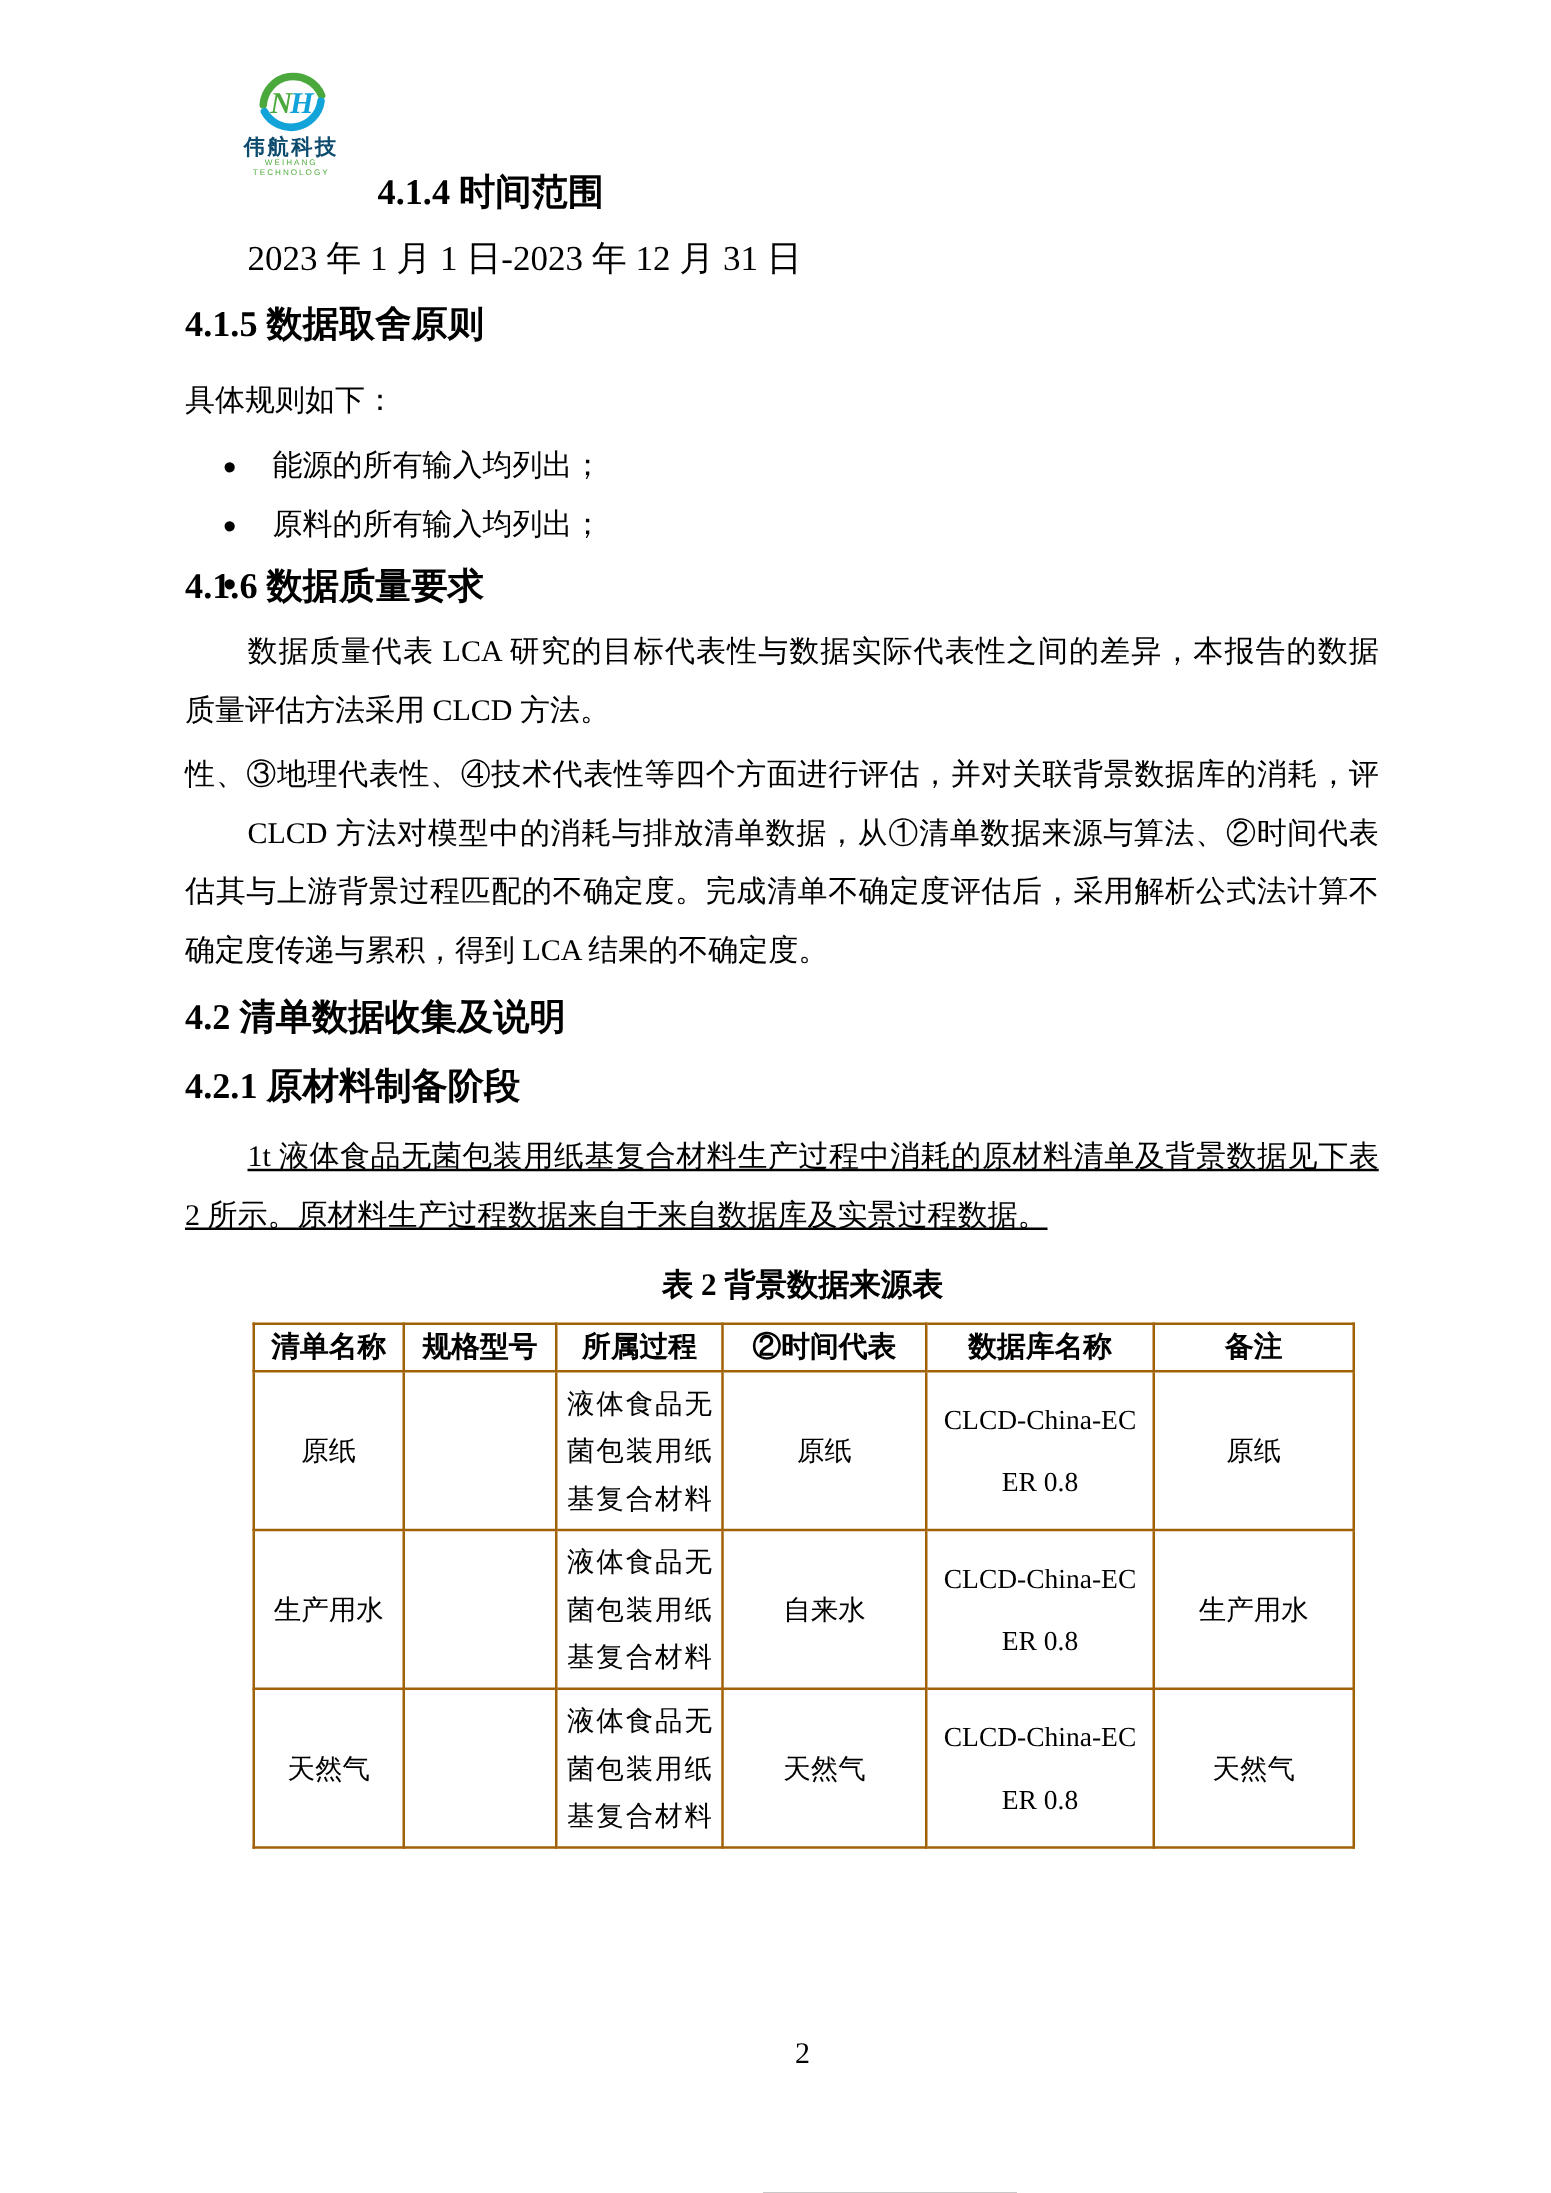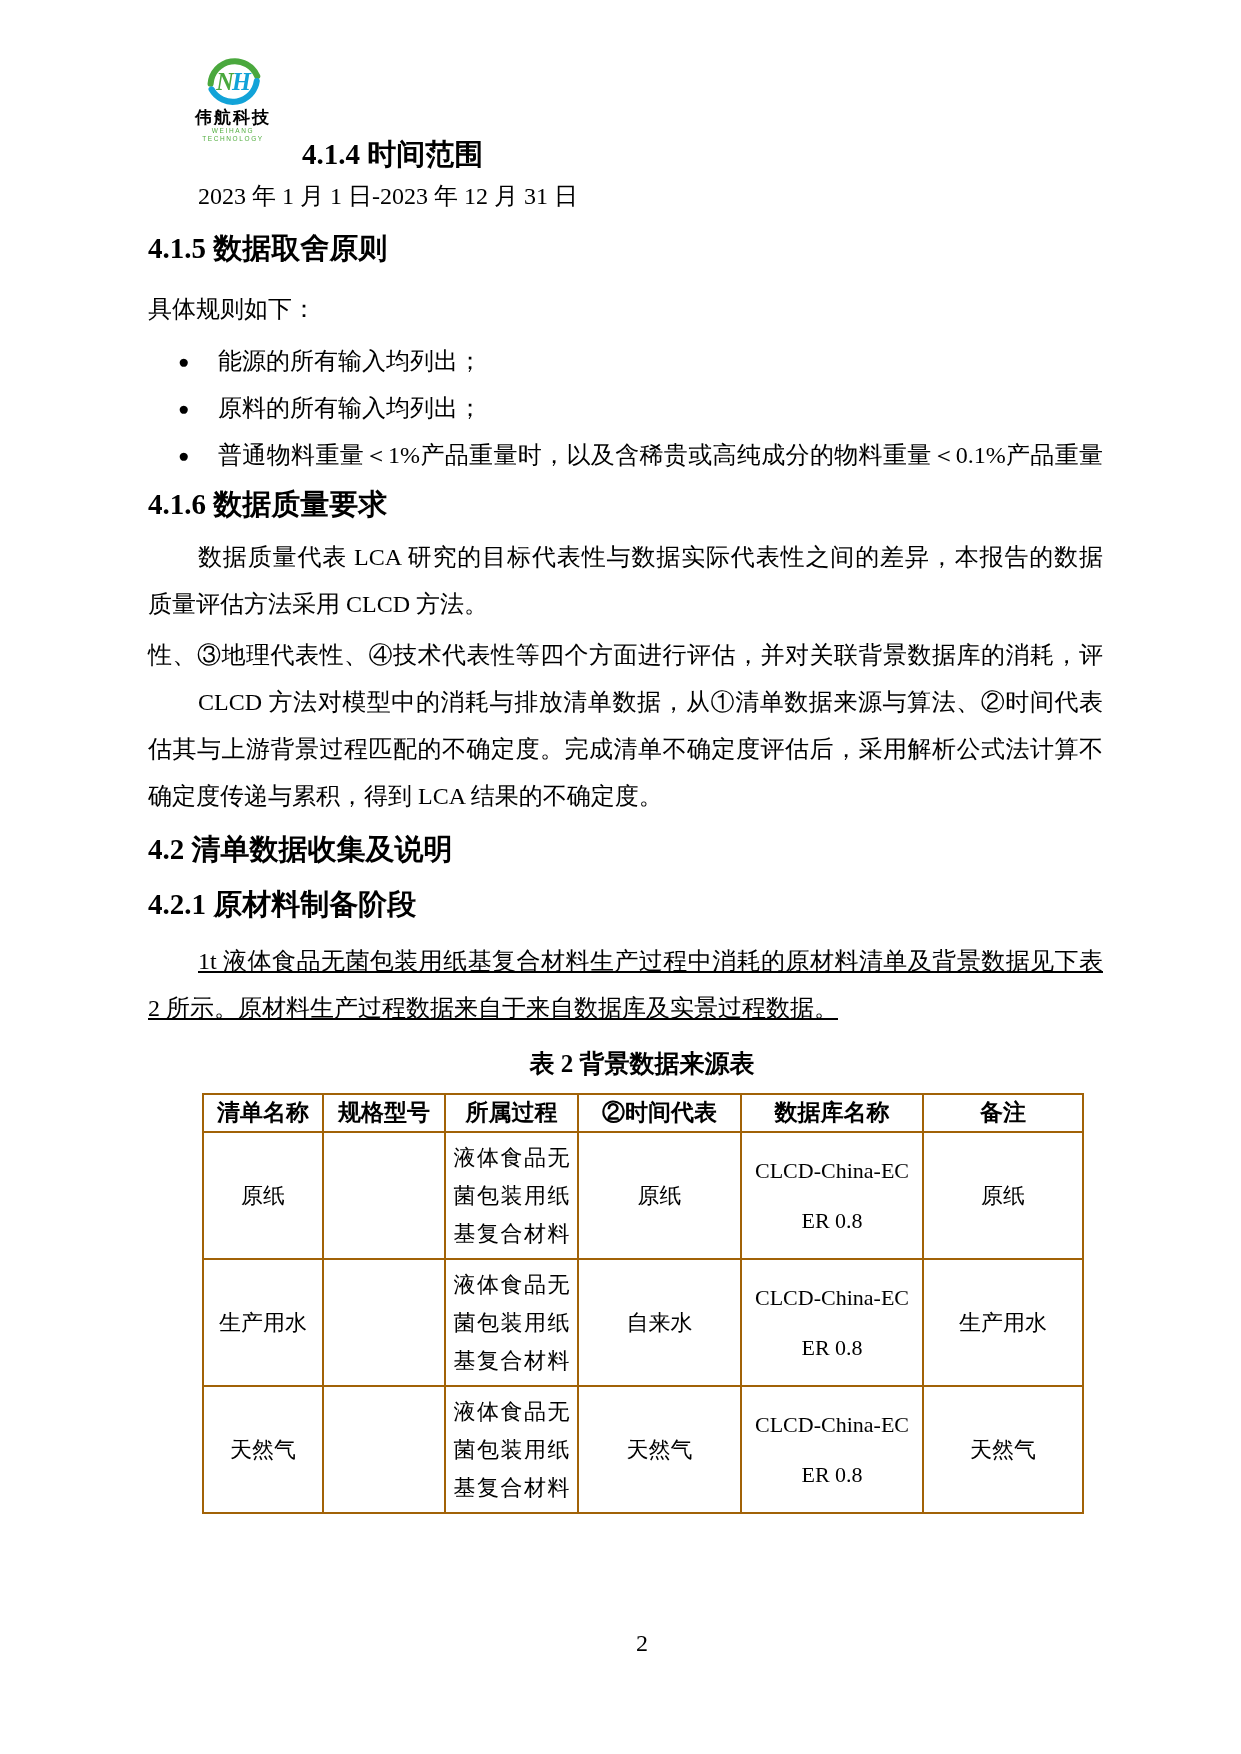--- a/index.html
+++ b/index.html
@@ -11,36 +11,36 @@
     background:#ffffff;
     font-family:"Liberation Serif","DejaVu Serif",serif;
     color:#000;
     overflow:hidden;
   }
   .content { padding:0 138px 0 148px; }
 
   
   .logo { position:absolute; left:183px; top:52px; width:100px; text-align:center; }
   .logo svg { display:block; margin:0 auto; }
-  .logo .zh { font-size:17px; font-weight:bold; color:#000000; letter-spacing:2px; line-height:19px; font-family:"Liberation Sans","DejaVu Sans",sans-serif; }
+  .logo .zh { font-size:17px; font-weight:bold; color:#0c4a6e; letter-spacing:2px; line-height:19px; font-family:"Liberation Sans","DejaVu Sans",sans-serif; }
   .logo .en { font-size:6.5px; color:#51ad3f; letter-spacing:1.6px; line-height:8px; font-family:"Liberation Sans","DejaVu Sans",sans-serif; }
 
   
   .h3 { font-size:29px; font-weight:bold; line-height:40px; }
   .h-414 { margin:134px 0 0 154px; }
   .h-415 { margin-top:12px; }
   .h-416 { margin-top:5px; }
   .h-42  { margin-top:9px; }
   .h-421 { margin-top:15px; }
 
   
   .line { font-size:24px; line-height:47px; }
   .full { text-align:justify; text-align-last:justify; }
   .indent { padding-left:50px; }
-  .date-line { font-size:24px; line-height:40px; margin-top:2px; padding-left:50px; }
+  .date-line { font-size:28px; line-height:40px; margin-top:14px; padding-left:50px; }
   .p-rules { margin-top:18px; }
   .p-q1 { margin-top:10px; }
   .p-q2 { margin-top:4px; }
   .p-mat { margin-top:14px;text-decoration:underline; }
 
   
   ul.bullets { list-style:none; margin-top:5px; }
   ul.bullets li { position:relative; padding-left:70px; }
   ul.bullets .marker { position:absolute; left:30px; top:0; font-size:19px; line-height:47px; }
 
@@ -88,21 +88,20 @@
       <li>
         <span class="marker">●</span>
         <div class="line">能源的所有输入均列出；</div>
       </li>
       <li>
         <span class="marker">●</span>
         <div class="line">原料的所有输入均列出；</div>
       </li>
       <li>
         <span class="marker">●</span>
-        <div class="line full">普通物料重量＜1%产品重量时，以及含稀贵或高纯成分的物料重量＜0.1%产品重量</div>
       </li>
     </ul>
 
     <div class="h3 h-416">4.1.6 数据质量要求</div>
 
     <div class="p-q1">
       <div class="line full indent">数据质量代表 LCA 研究的目标代表性与数据实际代表性之间的差异，本报告的数据</div>
       <div class="line">质量评估方法采用 CLCD 方法。</div>
     </div>
 

